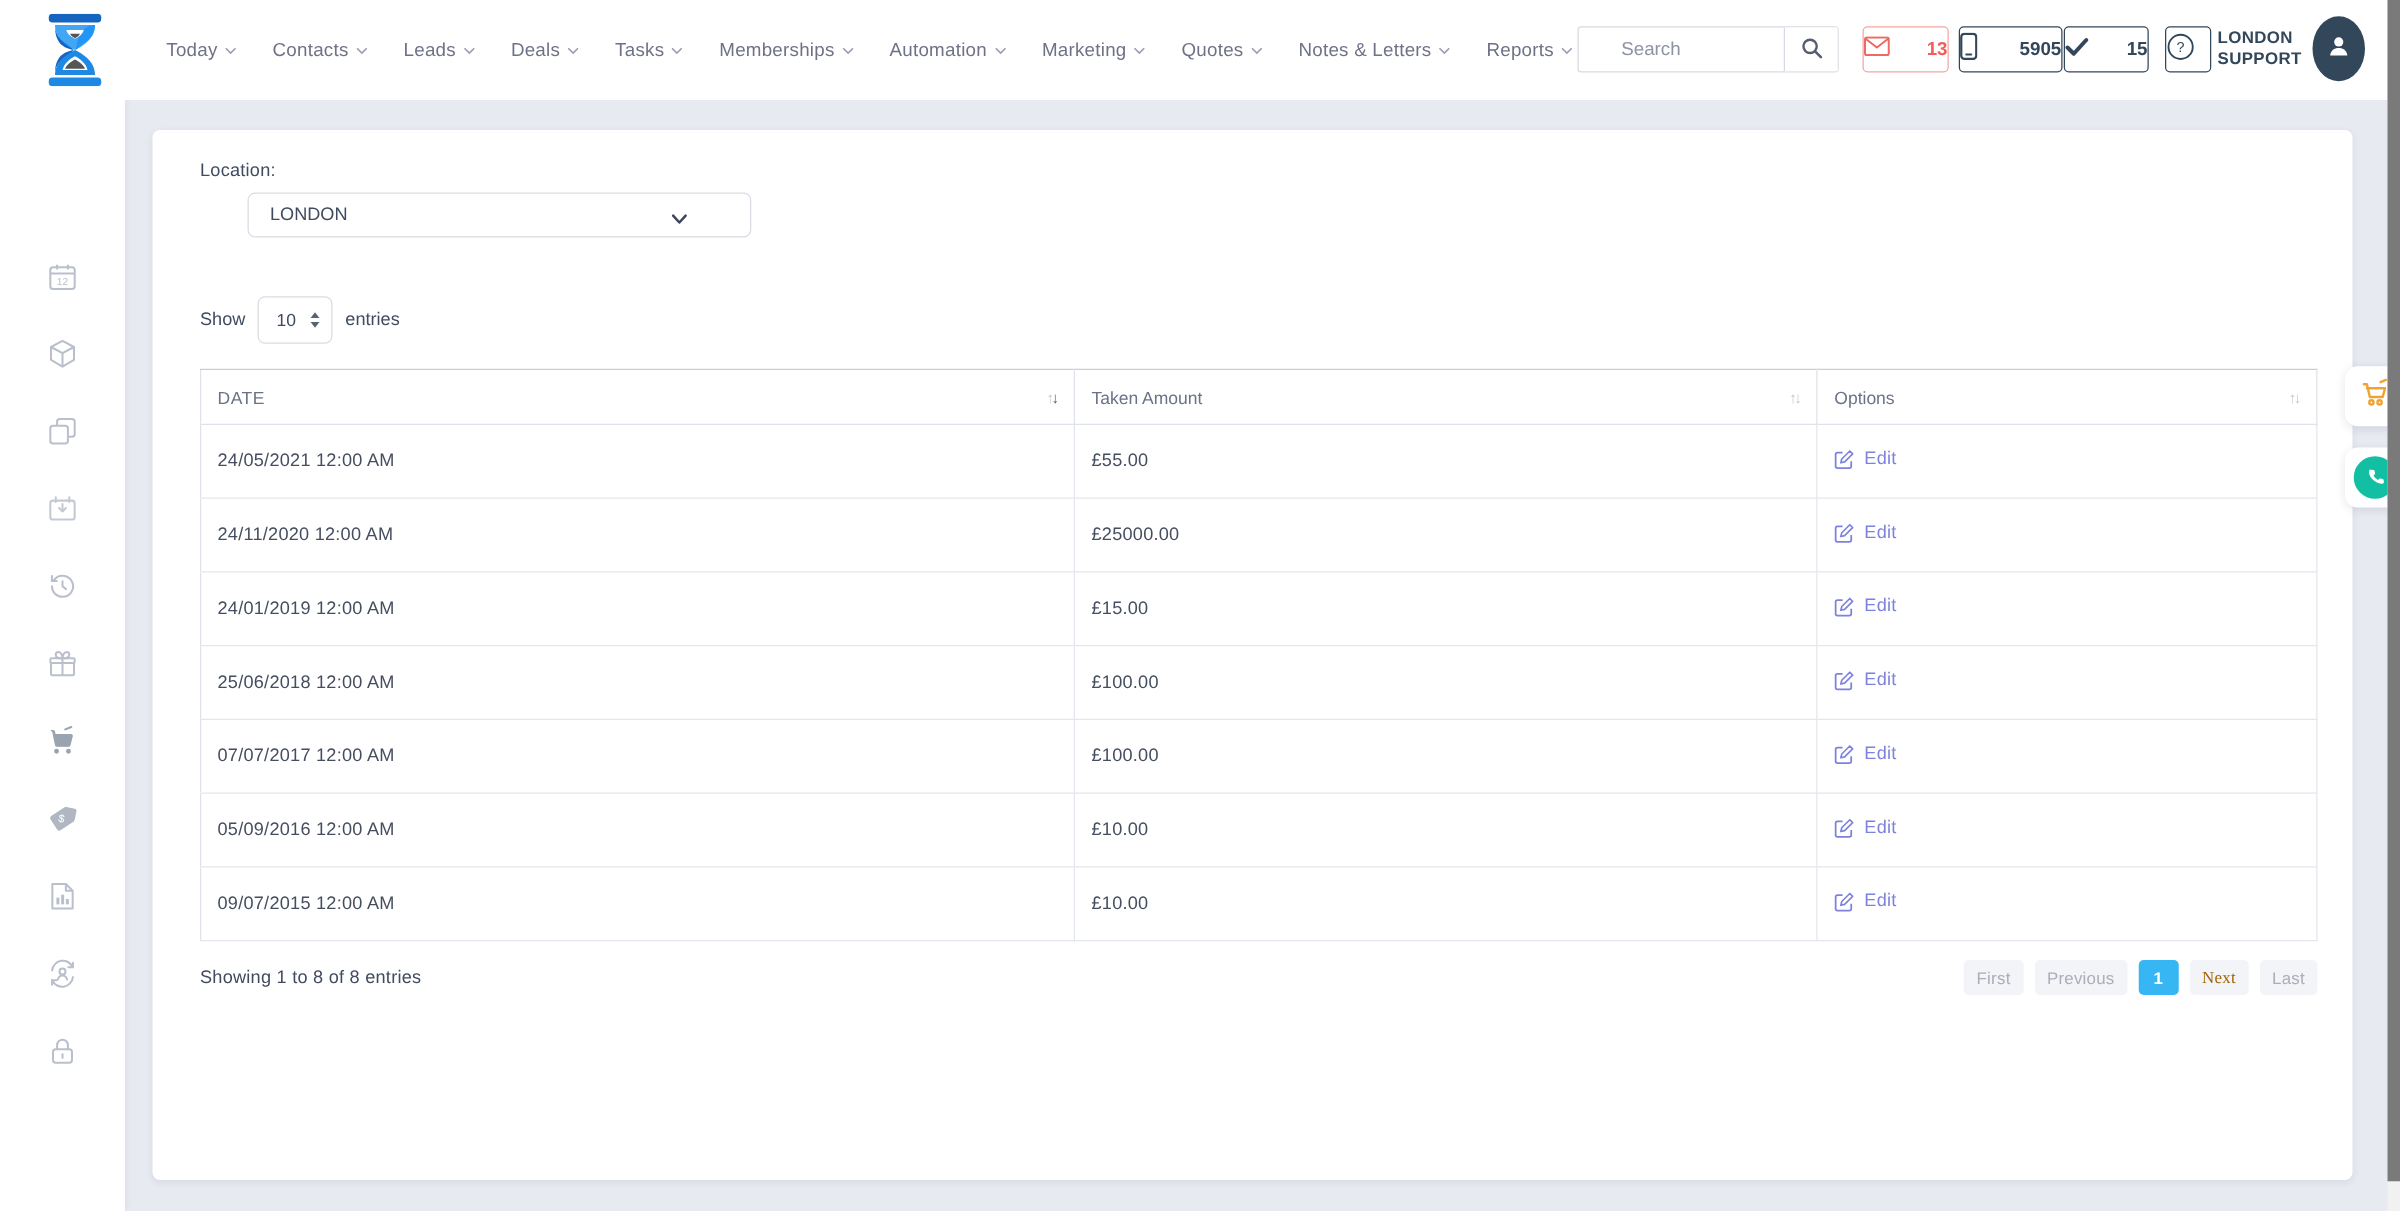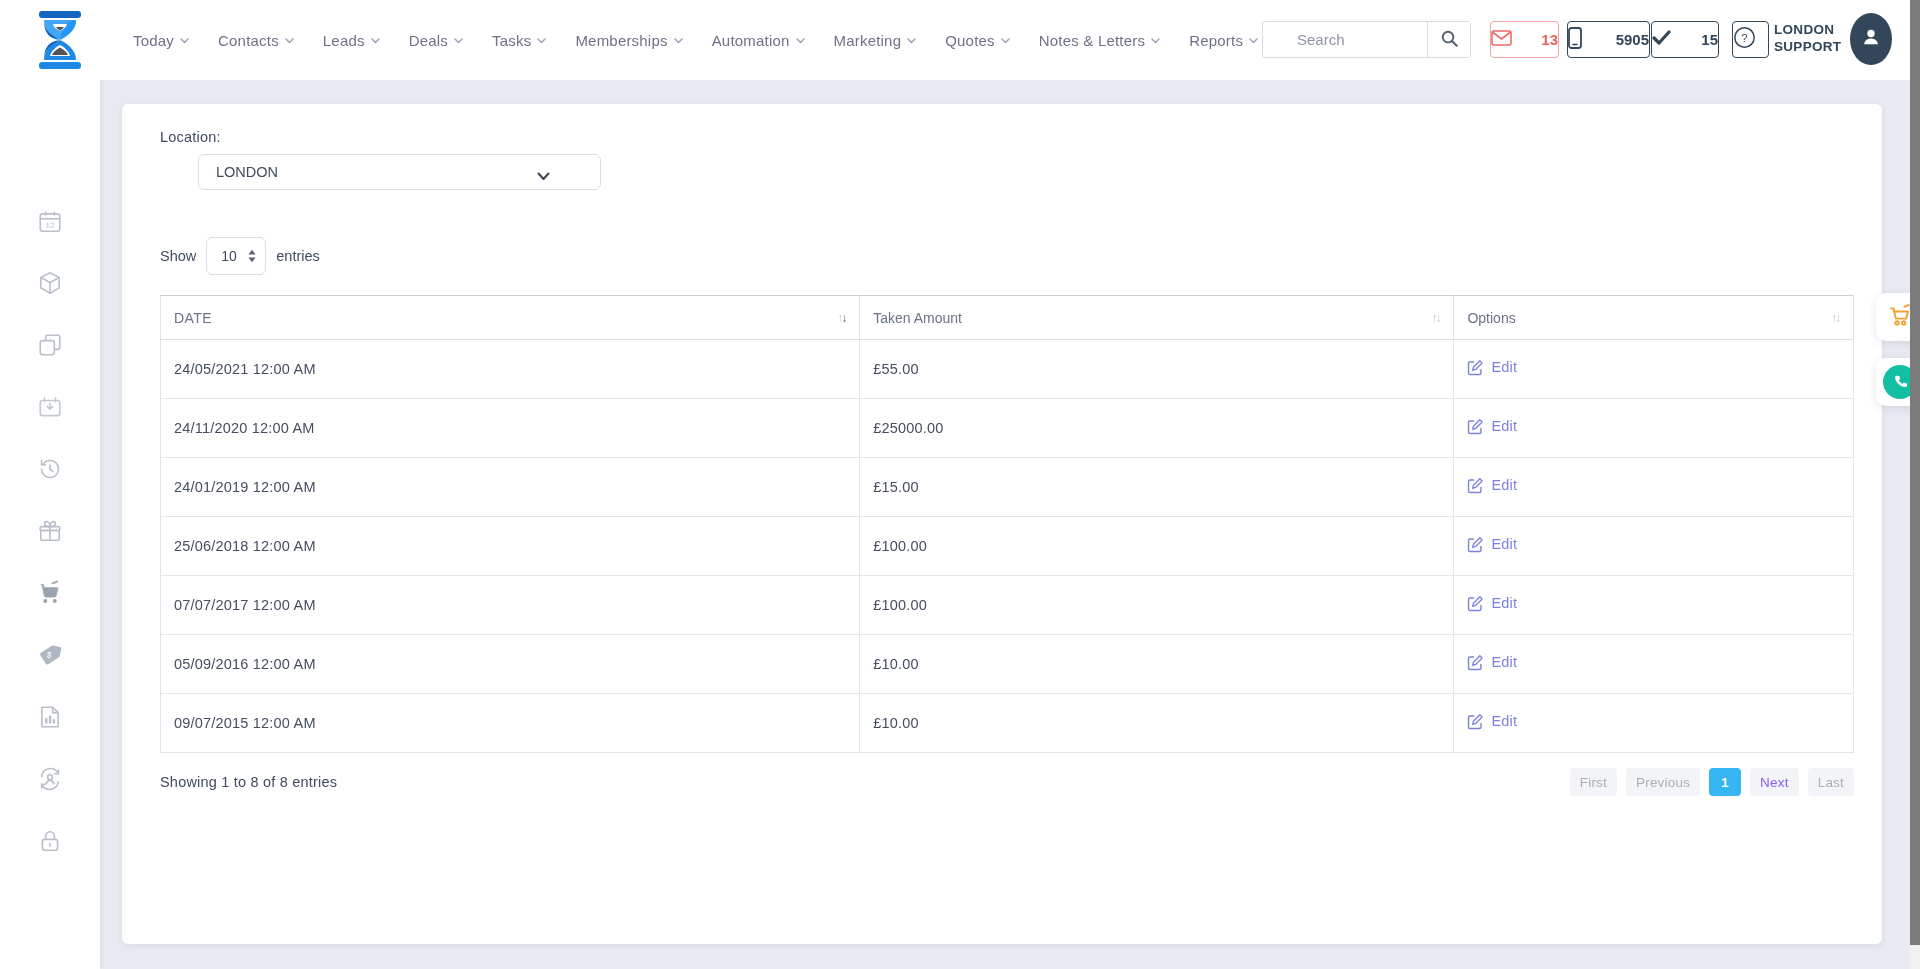--- a/index.html
+++ b/index.html
@@ -63,21 +63,21 @@
   .sort { font-size:12px; letter-spacing:-2px; color:#c3c8d1; }
   .sort b { font-weight:400; color:#c3c8d1; }
   th.sorted-desc .sort b { color:#59616f; }
   td { height:59px; border-right:1px solid #e3e6ec; border-bottom:1px solid #e3e6ec; font-size:14.5px; color:#454e5f; padding:0 13px; letter-spacing:.2px; }
   .edit-link { display:inline-flex; gap:7px; color:#7d82dd; font-size:14.5px; text-decoration:none; cursor:pointer; }
 
   .table-footer { margin-top:15px; width:1694px; display:flex; align-items:center; justify-content:space-between; }
   .summary { font-size:14.5px; color:#404b60; letter-spacing:.2px; }
   .pagination { display:flex; align-items:center; gap:9px; }
   .page-btn { height:28px; padding:0 10px; border:none; border-radius:4px; background:#f3f4f8; color:#abadb7; font-size:13.5px; font-family:"Liberation Sans",sans-serif; cursor:pointer; letter-spacing:.2px; }
-  .page-btn.semi { color:#8b5cf6; }
+  .page-btn.semi { color:#a16207;font-family:Liberation Serif, serif; }
   .page-btn.active { background:#36b6f3; color:#fff; min-width:32px; font-weight:700; }
 
   
   .chip { position:absolute; width:48px; height:48px; background:#fff; border-radius:10px; box-shadow:0 2px 8px rgba(40,50,80,.12); display:flex; align-items:center; justify-content:center; z-index:30; cursor:pointer; }
   .chip-cart { left:1876px; top:293px; }
   .chip-phone { left:1876px; top:358px; }
   .phone-circle { width:34px; height:34px; border-radius:50%; background:#13bfa2; display:flex; align-items:center; justify-content:center; }
 
   .scrollbar { position:absolute; right:0; top:0; width:10px; height:969px; background:#f1f1f1; z-index:40; }
   .scroll-thumb { position:absolute; top:0; left:0; width:10px; height:945px; background:#7a7a7a; cursor:pointer; }

